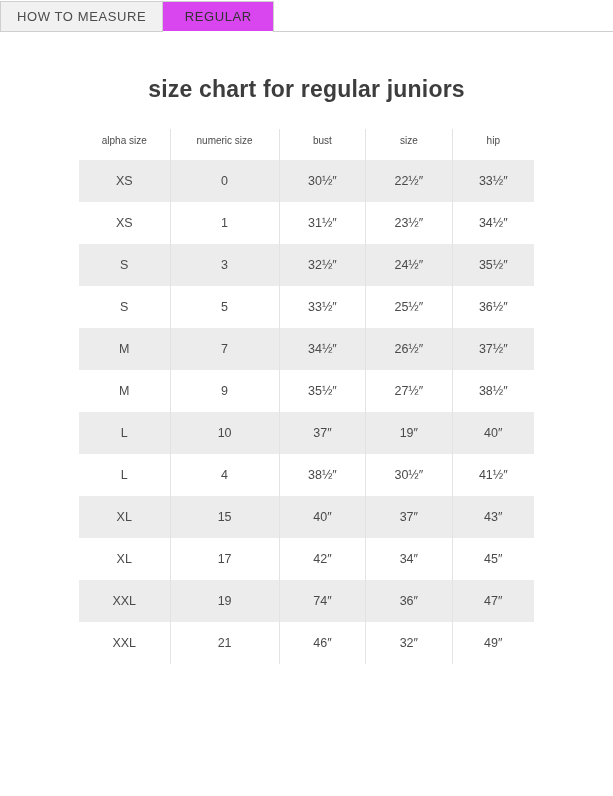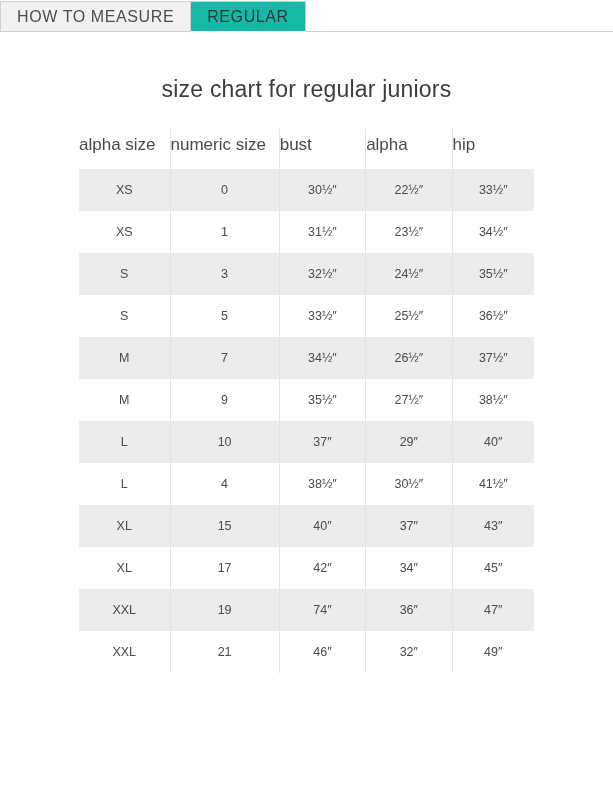--- a/index.html
+++ b/index.html
@@ -21,74 +21,74 @@
     display: flex;
     align-items: flex-end;
     height: 32px;
     border-bottom: 1px solid #cfcfcf;
     padding-left: 0;
   }
   .tab {
     height: 30px;
     line-height: 30px;
     padding: 0 16px;
-    font-size: 16px;
+    font-size: 13px;
     letter-spacing: 0.6px;
     text-align: center;
     border: 1px solid #cfcfcf;
     border-bottom: none;
     background: #f1f1f1;
     color: #4c4c4c;
     margin-right: -1px;
     white-space: nowrap;
     cursor: pointer;
   }
   .tab.active {
-    background: #14b8a6;
+    background: #d946ef;
     color: #333333;
     position: relative;
     z-index: 2;
   }
   .tab.active::after {
     content: "";
     position: absolute;
     left: 0; right: 0; bottom: -1px;
     height: 1px;
     background: #ffffff;
   }
   .tab-howto { min-width: 128px; }
   .tab-regular { min-width: 112px; }
   .tab-plus { min-width: 128px; }
 
   
   .chart-title {
     text-align: center;
     font-size: 23px;
-    font-weight: 400;
+    font-weight: 700;
     color: #3d3d3d;
     margin-top: 44px;
     margin-bottom: 26px;
     letter-spacing: 0.2px;
   }
 
   
   .table-wrap {
     width: 455px;
     margin: 0 auto;
   }
   table.size-chart {
     width: 100%;
     border-collapse: collapse;
     font-size: 12.5px;
   }
   table.size-chart th {
     font-weight: 400;
-    font-size: 17px;
+    font-size: 10px;
     color: #4a4a4a;
-    text-align: left;
+    text-align: center;
     padding: 6px 0 14px 0;
     background: #ffffff;
     border-right: 1px solid #e3e3e3;
   }
   table.size-chart th:last-child { border-right: none; }
   table.size-chart td {
     text-align: center;
     padding: 14px 0;
     color: #4a4a4a;
     border-right: 1px solid #e3e3e3;
@@ -125,21 +125,21 @@
       <col class="c-numeric">
       <col class="c-bust">
       <col class="c-waist">
       <col class="c-hip">
     </colgroup>
     <thead>
       <tr>
         <th>alpha size</th>
         <th>numeric size</th>
         <th>bust</th>
-        <th>alpha</th>
+        <th>size</th>
         <th>hip</th>
       </tr>
     </thead>
     <tbody>
       <tr class="shaded">
         <td>XS</td>
         <td>0</td>
         <td>30½″</td>
         <td>22½″</td>
         <td>33½″</td>
@@ -176,21 +176,21 @@
         <td>M</td>
         <td>9</td>
         <td>35½″</td>
         <td>27½″</td>
         <td>38½″</td>
       </tr>
       <tr class="shaded">
         <td>L</td>
         <td>10</td>
         <td>37″</td>
-        <td>29″</td>
+        <td>19″</td>
         <td>40″</td>
       </tr>
       <tr>
         <td>L</td>
         <td>4</td>
         <td>38½″</td>
         <td>30½″</td>
         <td>41½″</td>
       </tr>
       <tr class="shaded">

